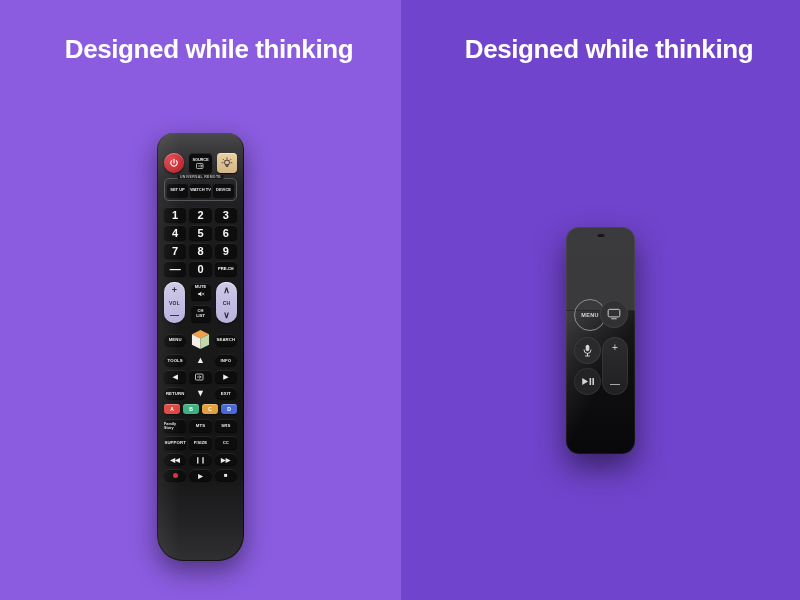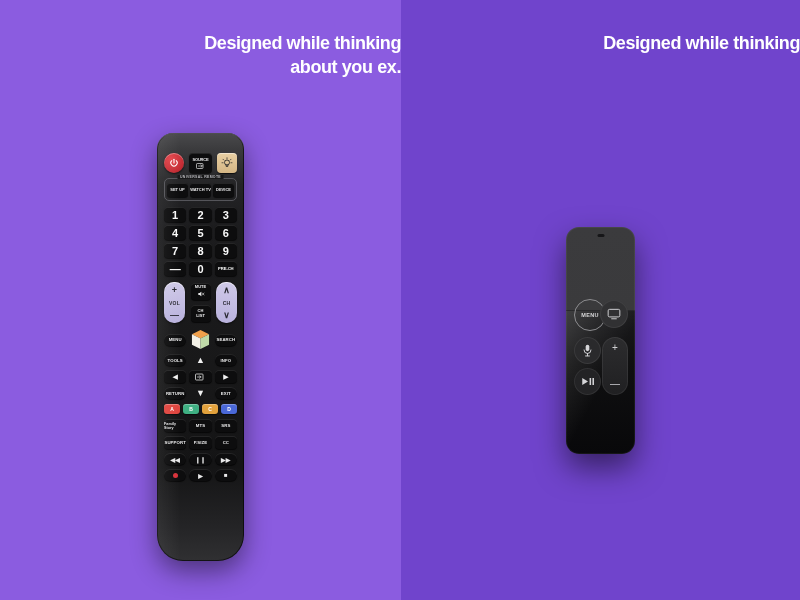--- a/index.html
+++ b/index.html
@@ -9,22 +9,22 @@
     background:#8B5CE0;
   }
   .stage{position:relative;width:800px;height:600px;display:flex;}
 
   .panel{position:relative;height:600px;box-sizing:border-box;}
   .panel-left{width:401px;background:#8B5CE0;}
   .panel-right{width:399px;background:#7044CC;}
 
   .headline{
     position:absolute;left:0;right:0;top:32px;
-    text-align:right;color:#FFFFFF;
-    font-size:18px;font-weight:bold;line-height:1.32;
+    text-align:center;color:#FFFFFF;
+    font-size:26px;font-weight:bold;line-height:1.32;
     letter-spacing:-0.4px;
     padding-left:17px;
   }
   .headline .l2{display:block;}
 
   
   .samsung{
     position:absolute;left:157px;top:133px;width:87px;height:428px;
     border-radius:16px 16px 26px 26px;
     background:linear-gradient(180deg,#4a4a4c 0%,#3a3a3c 4%,#242426 12%,#1c1c1e 22%,#181819 55%,#141415 78%,#242426 92%,#303032 100%);
@@ -177,21 +177,20 @@
   .a-vol .sgn{font-size:10px;line-height:1;font-weight:300;}
 </style>
 </head>
 <body>
 
 <div class="stage">
 
   <div class="panel panel-left">
     <div class="headline">
       <span>Designed while thinking</span>
-      <span class="l2">about you ex.</span>
     </div>
 
     <div class="samsung">
       <div class="s-inner">
 
         <div class="s-row">
           <div class="power">
             <svg width="10" height="10" viewBox="0 0 24 24">
               <path d="M12 3v9" stroke="#fff" stroke-width="2.6" stroke-linecap="round" fill="none"></path>
               <path d="M6.5 6.5a7.5 7.5 0 1 0 11 0" stroke="#fff" stroke-width="2.6" stroke-linecap="round" fill="none"></path>

